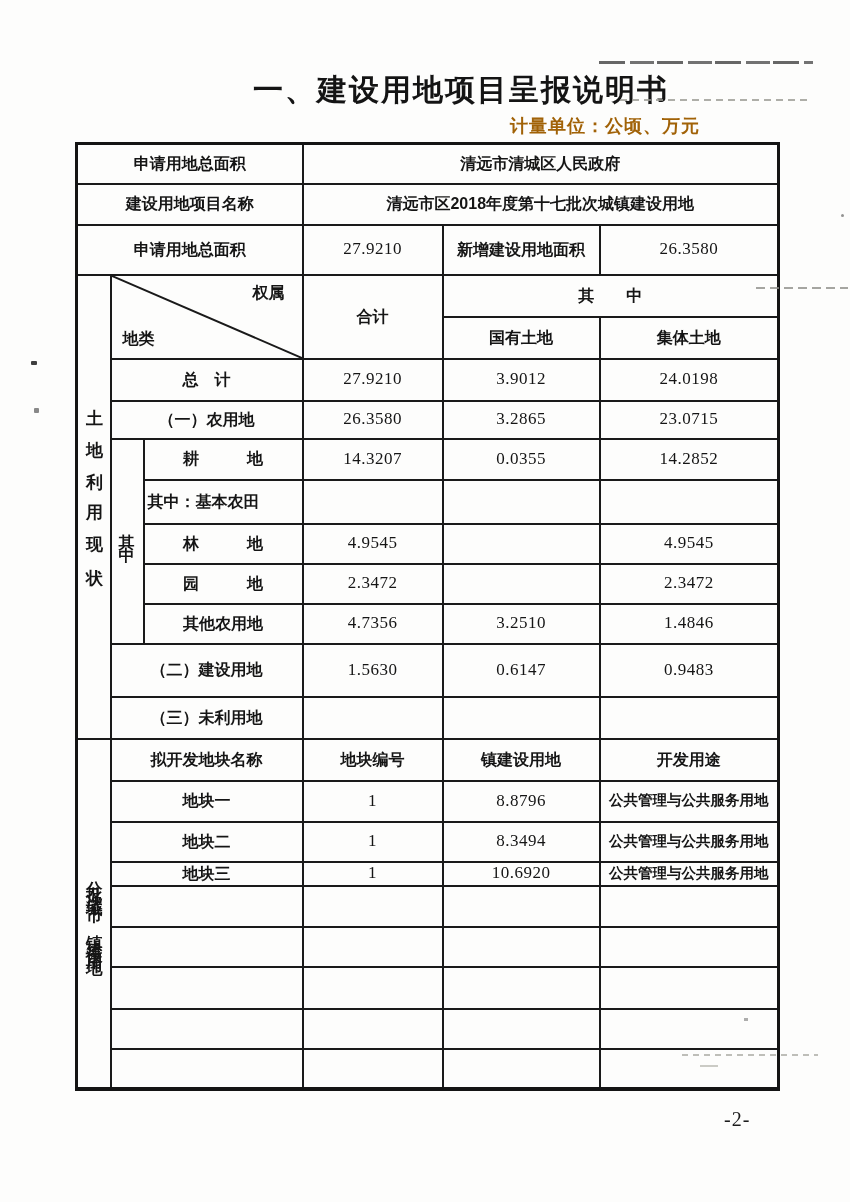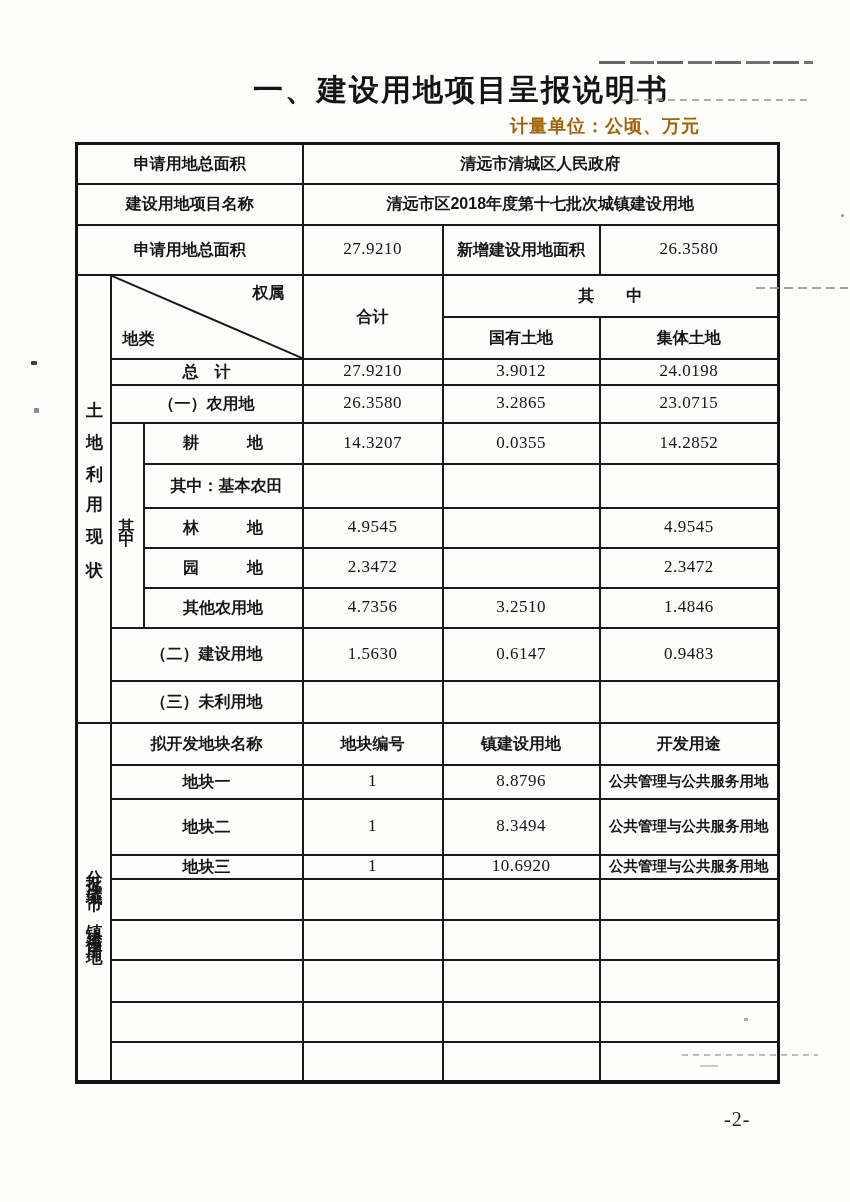--- a/index.html
+++ b/index.html
@@ -36,21 +36,21 @@
   td{
     border:2px solid #1a1a1a;padding:0 2px;overflow:hidden;
     text-align:center;vertical-align:middle;
     font-size:16px;font-weight:700;line-height:1.2;color:#151515;
     white-space:nowrap;
   }
   td.num{
     font-family:"Liberation Serif","DejaVu Serif",serif;
     font-weight:400;font-size:17px;letter-spacing:0.5px;border-radius:7px;
   }
-  td.left{text-align:center;padding-left:9px;}
+  td.left{text-align:left;padding-left:3px;}
   td.use-cell{font-size:14.5px;padding:0 8px;letter-spacing:0;}
 
   
   td.diag{position:relative;padding:16px;}
   .diag-svg{position:absolute;left:0;top:0;width:100%;height:100%;display:block;}
   .diag-tr{position:absolute;top:7px;right:17px;font-weight:700;font-size:16px;}
   .diag-bl{position:absolute;bottom:9px;left:11px;font-weight:700;font-size:16px;text-align:center;}
 
   
   td.vcell{padding:0;}
@@ -137,21 +137,21 @@
           <span class="diag-bl">地类</span>
         </td>
         <td rowspan="2">合计</td>
         <td colspan="2">其　　中</td>
       </tr>
       <tr style="height:42px">
         <td>国有土地</td>
         <td>集体土地</td>
       </tr>
 
-      <tr style="height:26px">
+      <tr style="height:42px">
         <td colspan="2">总　计</td>
         <td class="num">27.9210</td>
         <td class="num">3.9012</td>
         <td class="num">24.0198</td>
       </tr>
       <tr style="height:38px">
         <td colspan="2">（一）农用地</td>
         <td class="num">26.3580</td>
         <td class="num">3.2865</td>
         <td class="num">23.0715</td>
@@ -204,27 +204,27 @@
 
       <tr style="height:42px">
         <td rowspan="9" class="vcell">
           <div class="vtext v-parcel">分批次城市/镇建设用地</div>
         </td>
         <td colspan="2">拟开发地块名称</td>
         <td>地块编号</td>
         <td>镇建设用地</td>
         <td>开发用途</td>
       </tr>
-      <tr style="height:34px">
+      <tr style="height:41px">
         <td colspan="2">地块一</td>
         <td class="num">1</td>
         <td class="num">8.8796</td>
         <td class="use-cell">公共管理与公共服务用地</td>
       </tr>
-      <tr style="height:56px">
+      <tr style="height:40px">
         <td colspan="2">地块二</td>
         <td class="num">1</td>
         <td class="num">8.3494</td>
         <td class="use-cell">公共管理与公共服务用地</td>
       </tr>
       <tr style="height:24px">
         <td colspan="2">地块三</td>
         <td class="num">1</td>
         <td class="num">10.6920</td>
         <td class="use-cell">公共管理与公共服务用地</td>

